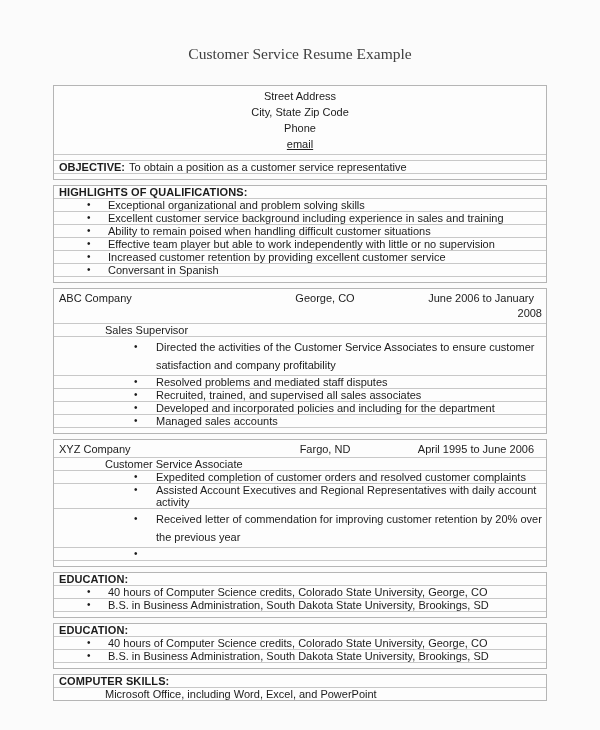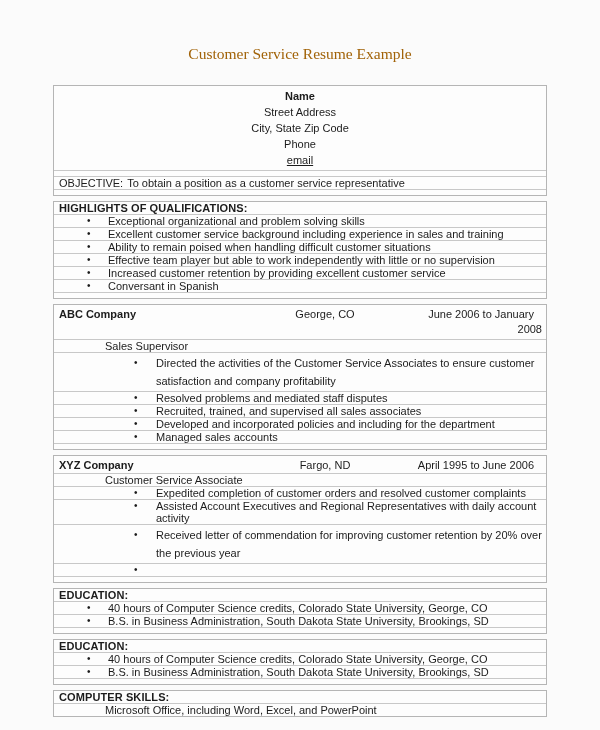--- a/index.html
+++ b/index.html
@@ -9,21 +9,21 @@
     font-family:"Liberation Sans",sans-serif;
     color:#1c1c1c;
     overflow:hidden;
   }
   .doc-title{
     margin:0;padding-top:45px;
     text-align:center;
     font-family:"Liberation Serif",serif;
     font-weight:normal;
     font-size:15.5px;
-    color:#a16207;
+    color:#404040;
   }
   .sheet{
     width:494px;
     margin:22px 0 0 53px;
   }
   .tbl{
     background:#fdfdfd;
     border:1px solid #b5b5b5;
     margin-bottom:5px;
   }
@@ -37,50 +37,49 @@
   .hdr{font-weight:bold;padding-left:5px;letter-spacing:0.1px;}
   
   .contact{
     text-align:center;
     padding:2px 0 2px 0;
   }
   .contact div{line-height:16px;}
   .contact .nm{font-weight:bold;}
   .contact .em{text-decoration:underline;color:#1c1c1c;cursor:pointer;}
   
-  .obj .lbl{font-weight:normal;padding-left:1px;margin-right:4px;}
+  .obj .lbl{font-weight:bold;padding-left:1px;margin-right:4px;}
   
   .li{display:flex;align-items:flex-start;}
   .li .mk{flex:none;margin-left:29px;width:21px;font-size:10px;}
   .li.l2 .mk{margin-left:76px;width:22px;}
   .li .t{flex:0 1 auto;}
   .li.loose{line-height:18px;padding:1px 4px;}
   .li.loose .t{max-width:398px;}
   
   .co-row{display:flex;padding:2px 12px 0 5px;line-height:15px;}
-  .co-row .co{width:181px;font-weight:bold;flex:none;}
+  .co-row .co{width:181px;font-weight:normal;flex:none;}
   .co-row .loc{width:170px;text-align:center;flex:none;}
   .co-row .dt{flex:1;text-align:right;}
   .dl2{padding:0 4px 2px 5px;line-height:15px;font-size:11px;text-align:right;}
   .dl2:empty{display:none;}
   .co-block{padding:0;}
   .co-block .co-row,.co-block .dl2{font-size:11px;}
   
   .ind{padding-left:51px;}
 </style>
 </head>
 <body>
 
 <h1 class="doc-title">Customer Service Resume Example</h1>
 
 <div class="sheet">
 
   <div class="tbl">
     <div class="row contact">
-      <div class="nm">Name</div>
       <div>Street Address</div>
       <div>City, State Zip Code</div>
       <div>Phone</div>
       <div><span class="em">email</span></div>
     </div>
     <div class="row thin"></div>
     <div class="row obj">
       <span class="lbl">OBJECTIVE:</span><span>To obtain a position as a customer service representative</span>
     </div>
     <div class="row thin"></div>

